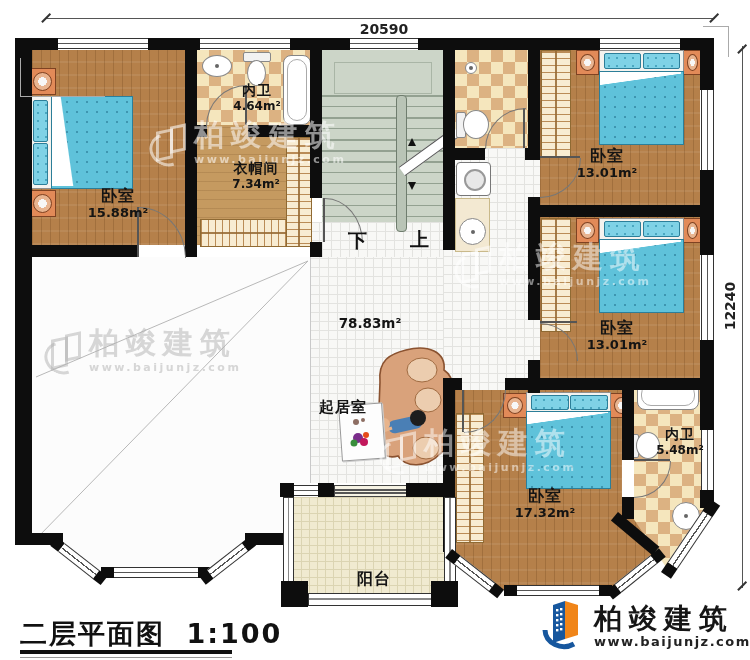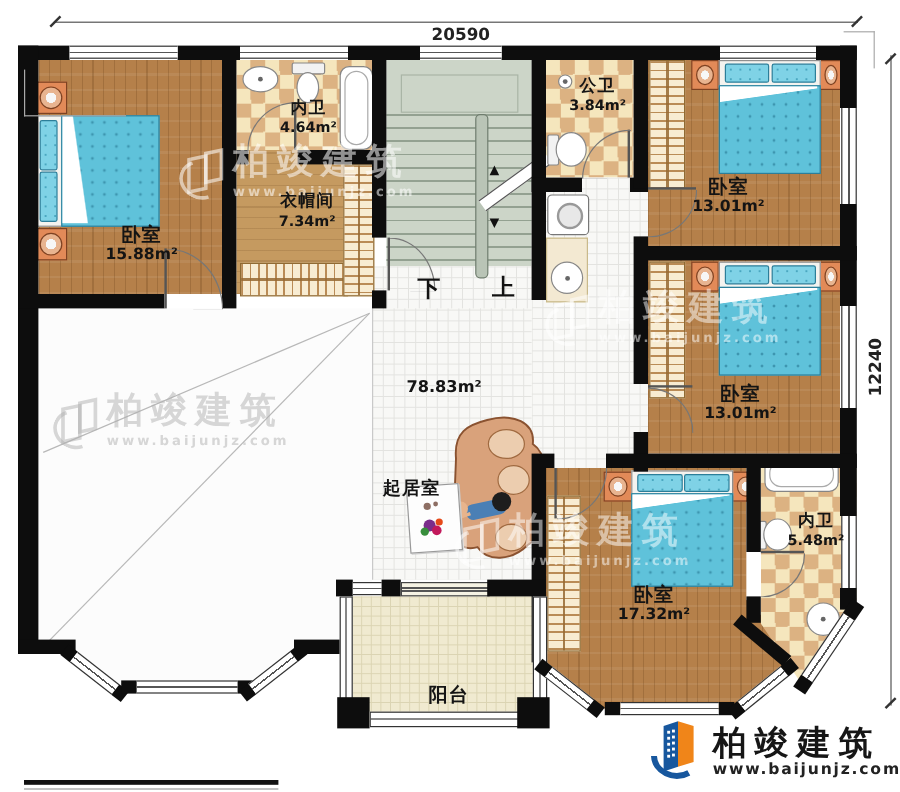--- a/index.html
+++ b/index.html
@@ -355,24 +355,20 @@
     <span class="ar">15.88m²</span>
   </div>
   <div class="rlabel sm" style="left:222px;top:82px;width:70px;">
     <span class="nm">内卫</span>
     <span class="ar">4.64m²</span>
   </div>
   <div class="rlabel sm" style="left:216px;top:160px;width:80px;">
     <span class="nm">衣帽间</span>
     <span class="ar">7.34m²</span>
   </div>
-  <div class="rlabel sm" style="left:462px;top:64px;width:72px;">
-    <span class="nm">公卫</span>
-    <span class="ar">3.84m²</span>
-  </div>
   <div class="rlabel" style="left:569px;top:146px;width:76px;">
     <span class="nm">卧室</span>
     <span class="ar">13.01m²</span>
   </div>
   <div class="rlabel" style="left:579px;top:318px;width:76px;">
     <span class="nm">卧室</span>
     <span class="ar">13.01m²</span>
   </div>
   <div class="rlabel" style="left:505px;top:486px;width:80px;">
     <span class="nm">卧室</span>
@@ -398,20 +394,24 @@
   <div class="tick" style="left:40px;top:17px;transform:rotate(-45deg);"></div>
   <div class="tick" style="left:708px;top:17px;transform:rotate(-45deg);"></div>
   <div class="dimtext" style="left:352px;top:21px;width:64px;">20590</div>
   <div class="bracket" style="left:20px;top:58px;width:84px;height:38px;border-left:1px solid #aaa;border-bottom:1px solid #aaa;"></div>
   <div class="bracket" style="left:703px;top:26px;width:25px;height:30px;border-top:1px solid #aaa;border-right:1px solid #aaa;"></div>
   <div class="dimline" style="left:742px;top:46px;width:1.2px;height:542px;"></div>
   <div class="tick" style="left:736px;top:48px;transform:rotate(-45deg);"></div>
   <div class="tick" style="left:736px;top:585px;transform:rotate(-45deg);"></div>
   <div class="dimtext" style="left:698px;top:298px;width:64px;transform:rotate(-90deg);">12240</div>
 
+  <div class="f-title" style="left:20px;top:616px;">
+    <span>二层平面图</span>
+    <span style="margin-left:10px;">1:100</span>
+  </div>
   <div class="abs" style="left:20px;top:650px;width:212px;height:4px;background:#111;"></div>
   <div class="abs" style="left:20px;top:656.5px;width:212px;height:1.5px;background:#999;"></div>
   <svg class="abs" style="left:540px;top:594px;" width="48" height="56" viewBox="0 0 48 56">
     <path d="M5,36 A19,17 0 0 0 34,50" fill="none" stroke="#17579e" stroke-width="5"></path>
     <polygon points="25,7 38,11 38,41 25,45" fill="#f08519"></polygon>
     <polygon points="13,11 25,7 25,45 13,49" fill="#17579e"></polygon>
     <g fill="#fff">
       <rect x="16" y="15" width="2.4" height="2.4"></rect>
         <rect x="20" y="14" width="2.4" height="2.4"></rect>
       <rect x="16" y="20" width="2.4" height="2.4"></rect>

